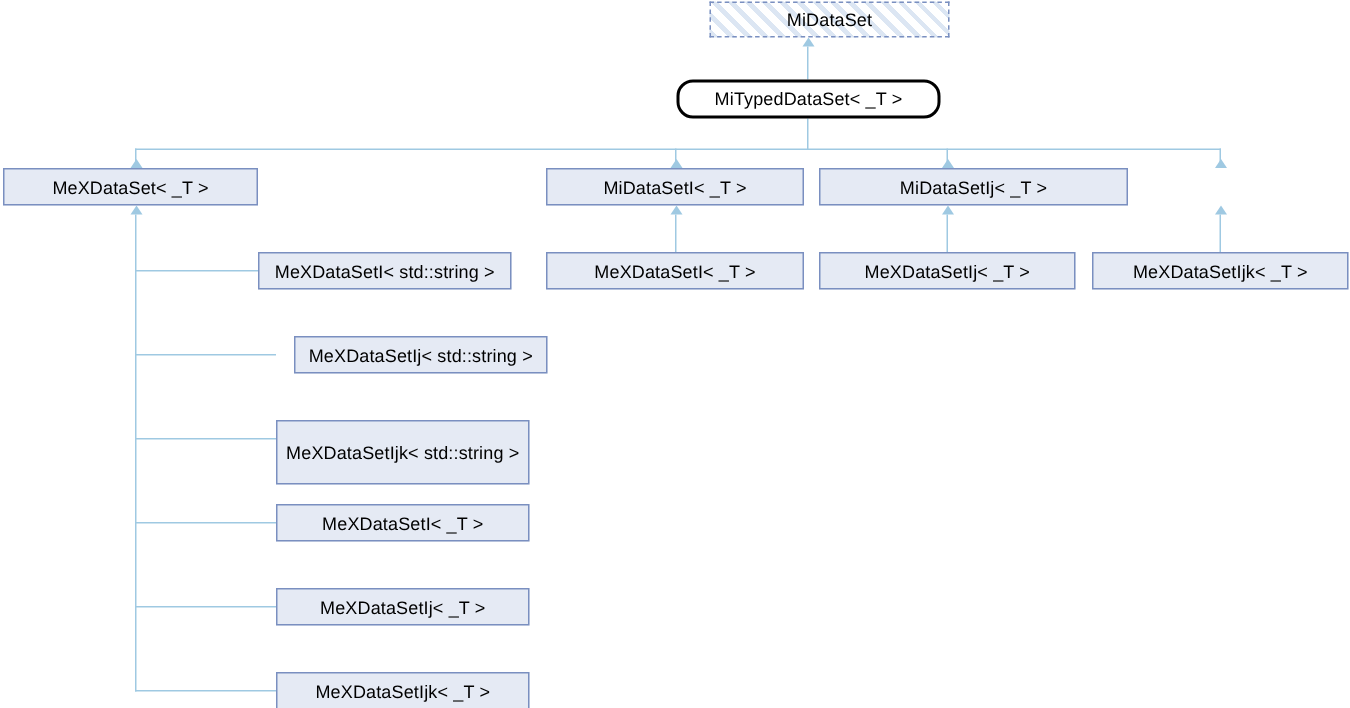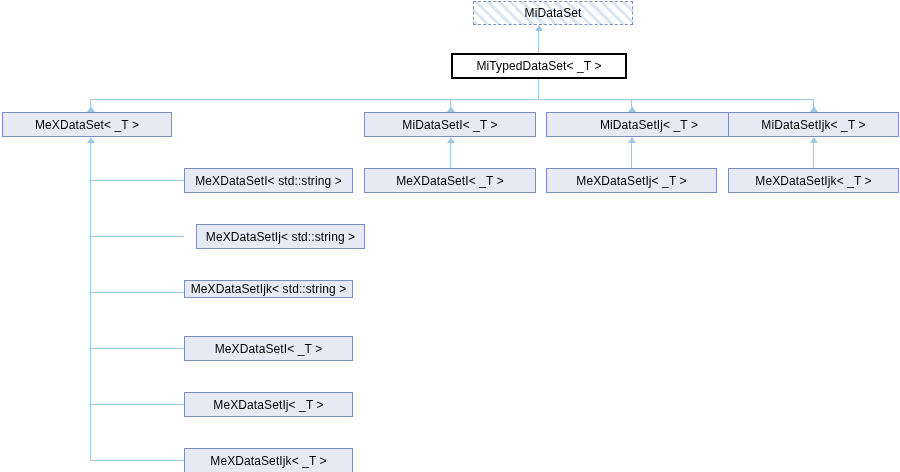--- a/index.html
+++ b/index.html
@@ -123,61 +123,58 @@
   <div class="conn-h" style="left:90px; top:236px; width:94px;"></div>
   <div class="conn-h" style="left:90px; top:292px; width:94px;"></div>
   <div class="conn-h" style="left:90px; top:348px; width:94px;"></div>
   <div class="conn-h" style="left:90px; top:404px; width:94px;"></div>
   <div class="conn-h" style="left:90px; top:460px; width:94px;"></div>
 
   <div class="node abstract" style="left:473px; top:1px; width:160px; height:24px;">
     <span class="node-label">MiDataSet</span>
   </div>
 
-  <div class="node focus" style="left:451px; top:53px; width:176px; height:26px;">
+  <div class="node focus" style="left:451px; top:53px; width:176px; height:26px;border-radius:11px;">
     <span class="node-label">MiTypedDataSet&lt; _T &gt;</span>
   </div>
 
   <div class="node plain" style="left:2px; top:112px; width:170px; height:25px;">
     <span class="node-label">MeXDataSet&lt; _T &gt;</span>
   </div>
 
   <div class="node plain" style="left:364px; top:112px; width:172px; height:25px;align-items:center;">
     <span class="node-label">MiDataSetI&lt; _T &gt;</span>
   </div>
 
   <div class="node plain" style="left:546px; top:112px; width:206px; height:25px;">
     <span class="node-label">MiDataSetIj&lt; _T &gt;</span>
   </div>
 
-  <div class="node plain" style="left:728px; top:112px; width:171px; height:25px;">
-    <span class="node-label">MiDataSetIjk&lt; _T &gt;</span>
-  </div>
 
   <div class="node plain" style="left:364px; top:168px; width:172px; height:25px;">
     <span class="node-label">MeXDataSetI&lt; _T &gt;</span>
   </div>
 
   <div class="node plain" style="left:546px; top:168px; width:171px; height:25px;">
     <span class="node-label">MeXDataSetIj&lt; _T &gt;</span>
   </div>
 
   <div class="node plain" style="left:728px; top:168px; width:171px; height:25px;">
     <span class="node-label">MeXDataSetIjk&lt; _T &gt;</span>
   </div>
 
-  <div class="node plain" style="left:184px; top:168px; width:169px; height:25px;">
+  <div class="node plain" style="left:172px; top:168px; width:169px; height:25px;">
     <span class="node-label">MeXDataSetI&lt; std::string &gt;</span>
   </div>
 
   <div class="node plain" style="left:196px; top:224px; width:169px; height:25px;">
     <span class="node-label">MeXDataSetIj&lt; std::string &gt;</span>
   </div>
 
-  <div class="node plain" style="left:184px; top:280px; width:169px; height:18px;">
+  <div class="node plain" style="left:184px; top:280px; width:169px; height:43px;">
     <span class="node-label">MeXDataSetIjk&lt; std::string &gt;</span>
   </div>
 
   <div class="node plain" style="left:184px; top:336px; width:169px; height:25px;">
     <span class="node-label">MeXDataSetI&lt; _T &gt;</span>
   </div>
 
   <div class="node plain" style="left:184px; top:392px; width:169px; height:25px;">
     <span class="node-label">MeXDataSetIj&lt; _T &gt;</span>
   </div>

